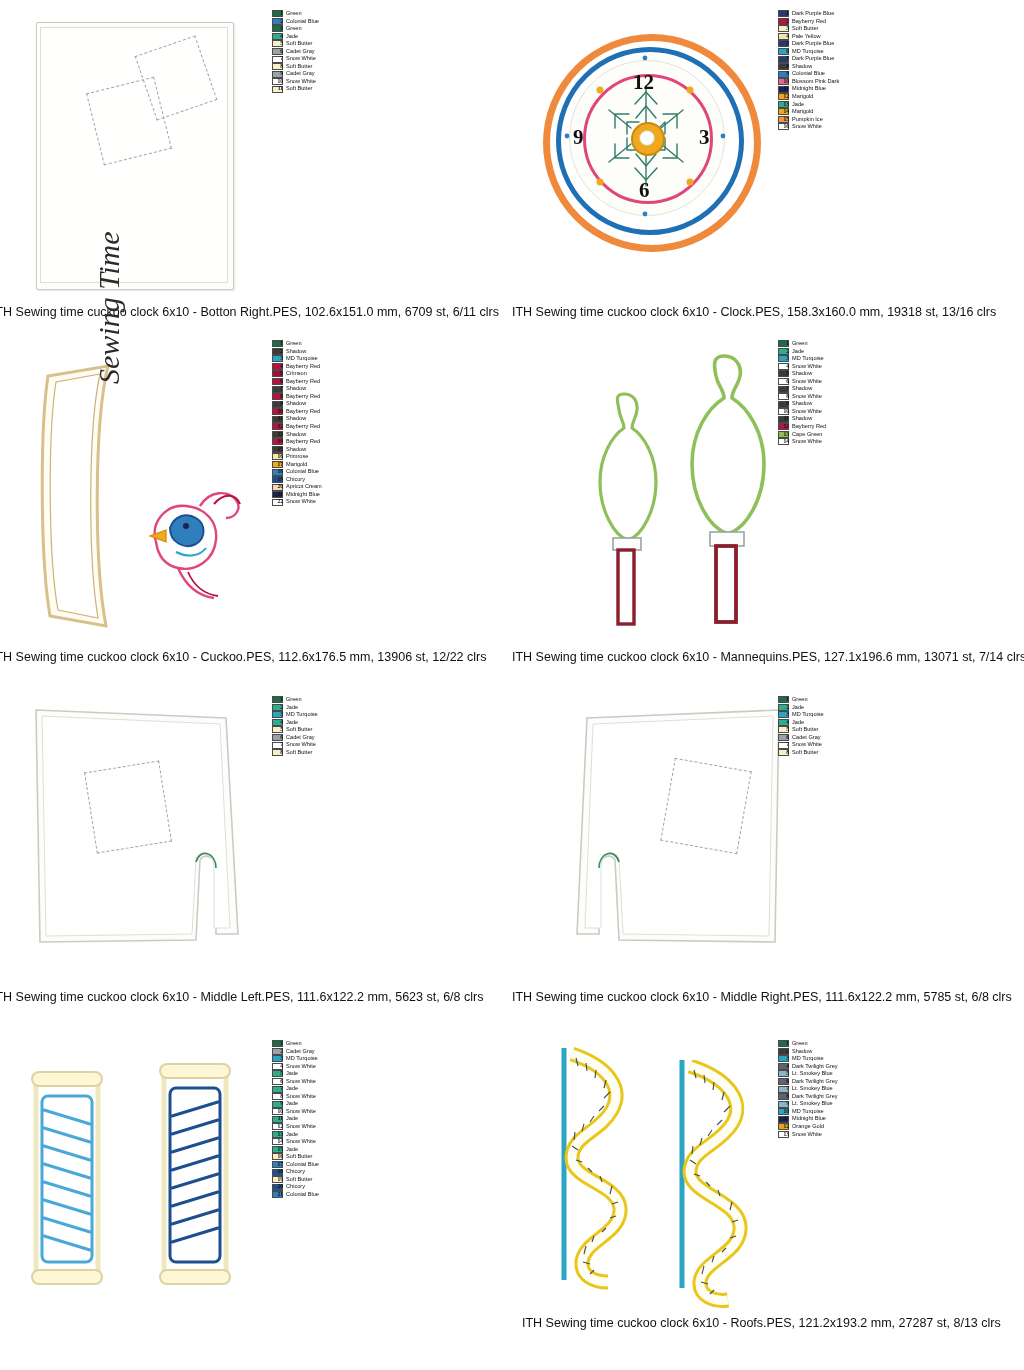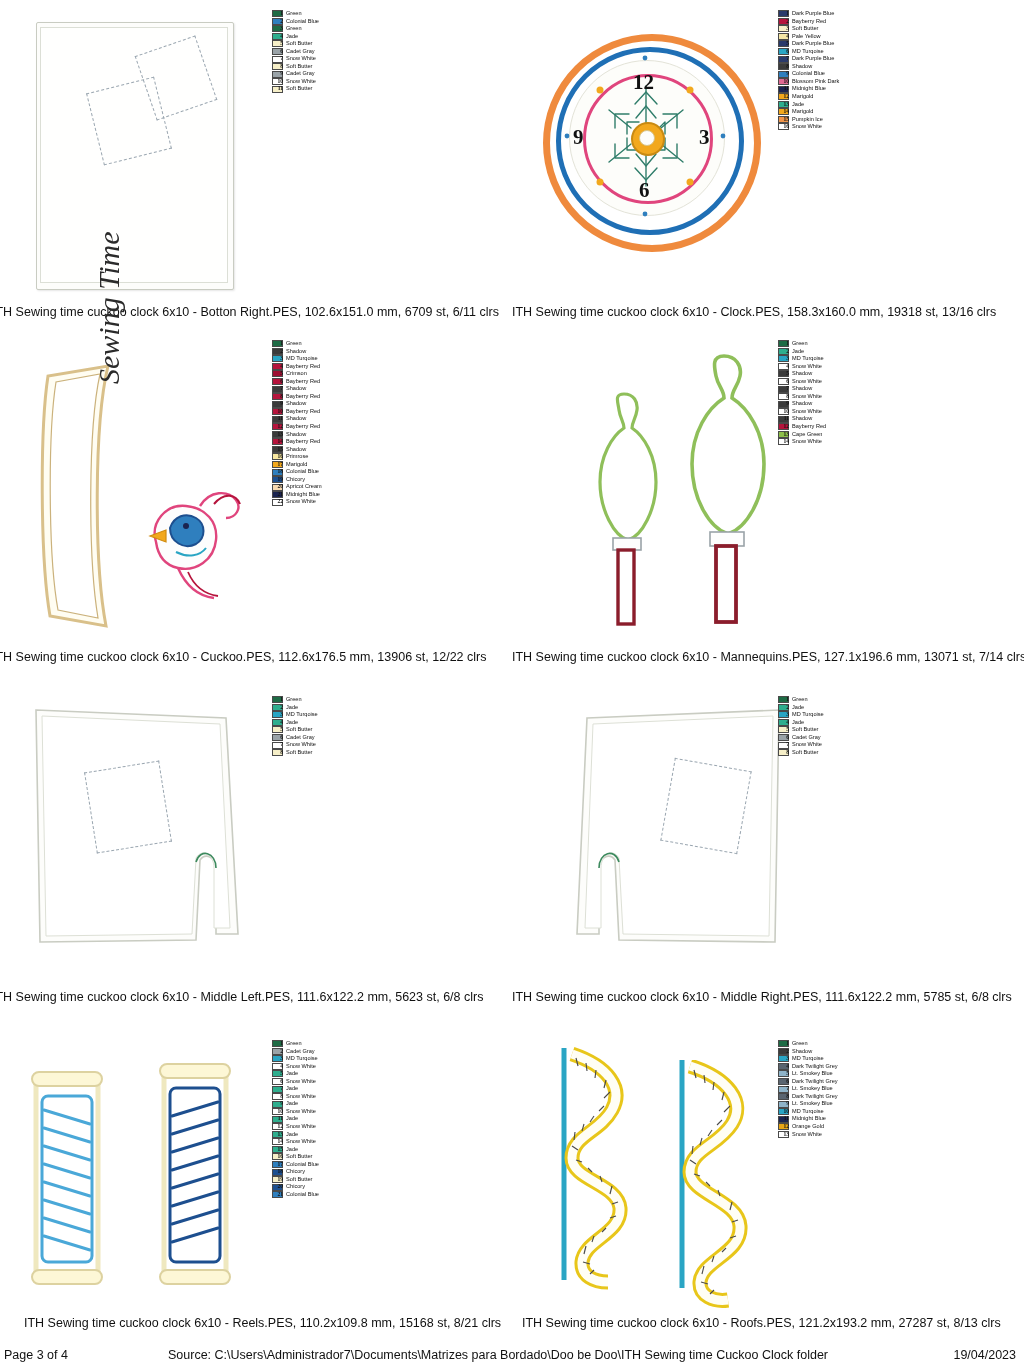--- a/index.html
+++ b/index.html
@@ -729,21 +729,20 @@
             <span class="num">20</span>
             <span class="sw" style="background:#1d4f8f"></span>
             <span class="nm">Chicory</span>
           </div>
         <div class="li">
             <span class="num">21</span>
             <span class="sw" style="background:#2f7fbe"></span>
             <span class="nm">Colonial Blue</span>
           </div>
       </div>
-      <div class="caption" style="left:24px;top:286px;">ITH Sewing time cuckoo clock 6x10 - Reels.PES, 110.2x109.8 mm, 15168 st, 8/21 clrs</div>
     </div>
 
     <div class="cell right">
       <div class="art" style="left:30px;top:8px;width:240px;height:270px;">
         <svg style="position:absolute;left:0;top:6px;" width="120" height="250" viewBox="0 0 120 250">
           <path d="M22 4 L22 236" stroke="#2aa5c4" stroke-width="5" fill="none"></path>
           <path d="M30 10 C66 22 82 44 70 66 C58 88 30 92 30 114 C30 136 76 140 78 164 C80 190 42 196 40 218 C39 232 52 238 66 238" fill="none" stroke="#e8c61a" stroke-width="15"></path>
           <path d="M30 10 C66 22 82 44 70 66 C58 88 30 92 30 114 C30 136 76 140 78 164 C80 190 42 196 40 218 C39 232 52 238 66 238" fill="none" stroke="#fffef5" stroke-width="9"></path>
           <g stroke="#4a4a4a" stroke-width="1.1">
             <path d="M34 14 L36 22"></path>
@@ -862,19 +861,14 @@
         <div class="li">
             <span class="num">13</span>
             <span class="sw" style="background:#ffffff"></span>
             <span class="nm">Snow White</span>
           </div>
       </div>
       <div class="caption" style="left:10px;top:286px;">ITH Sewing time cuckoo clock 6x10 - Roofs.PES, 121.2x193.2 mm, 27287 st, 8/13 clrs</div>
     </div>
   </div>
 
-  <div class="footer">
-    <div class="fl">Page 3 of 4</div>
-    <div class="fc">Source: C:\Users\Administrador7\Documents\Matrizes para Bordado\Doo be Doo\ITH Sewing time Cuckoo Clock folder</div>
-    <div class="fr">19/04/2023</div>
-  </div>
 
 </div>
 
 </body></html>

